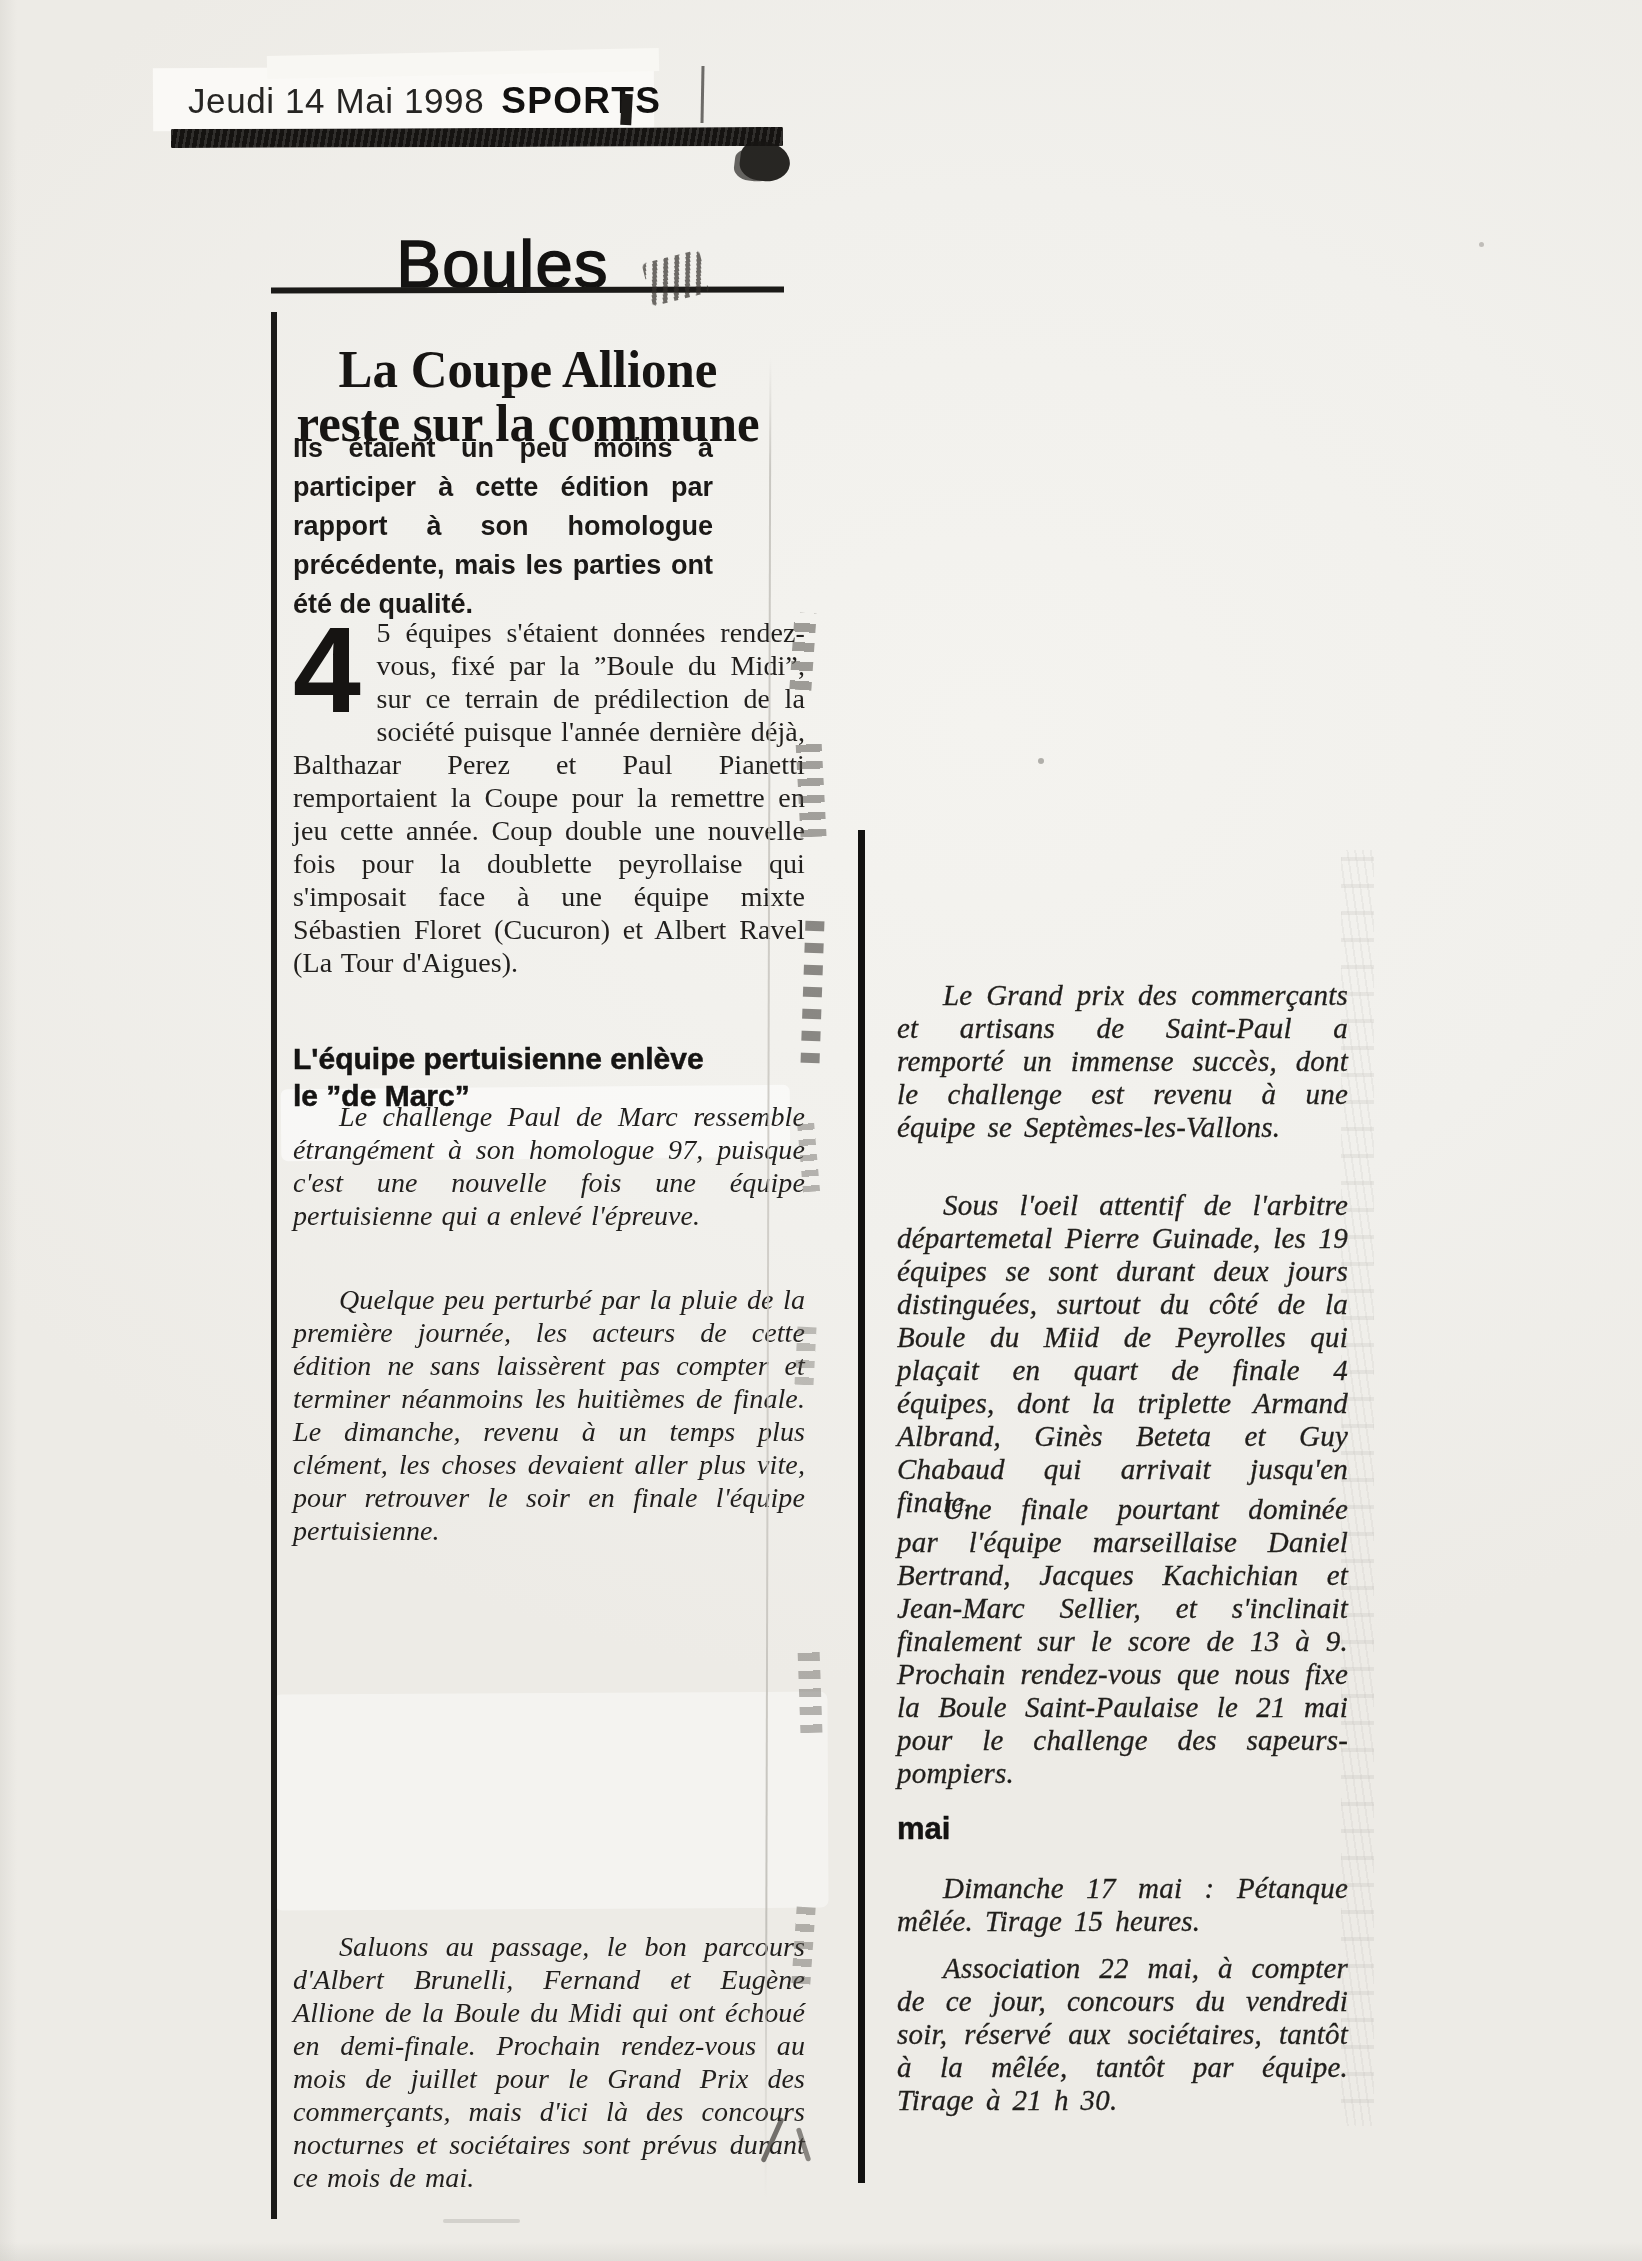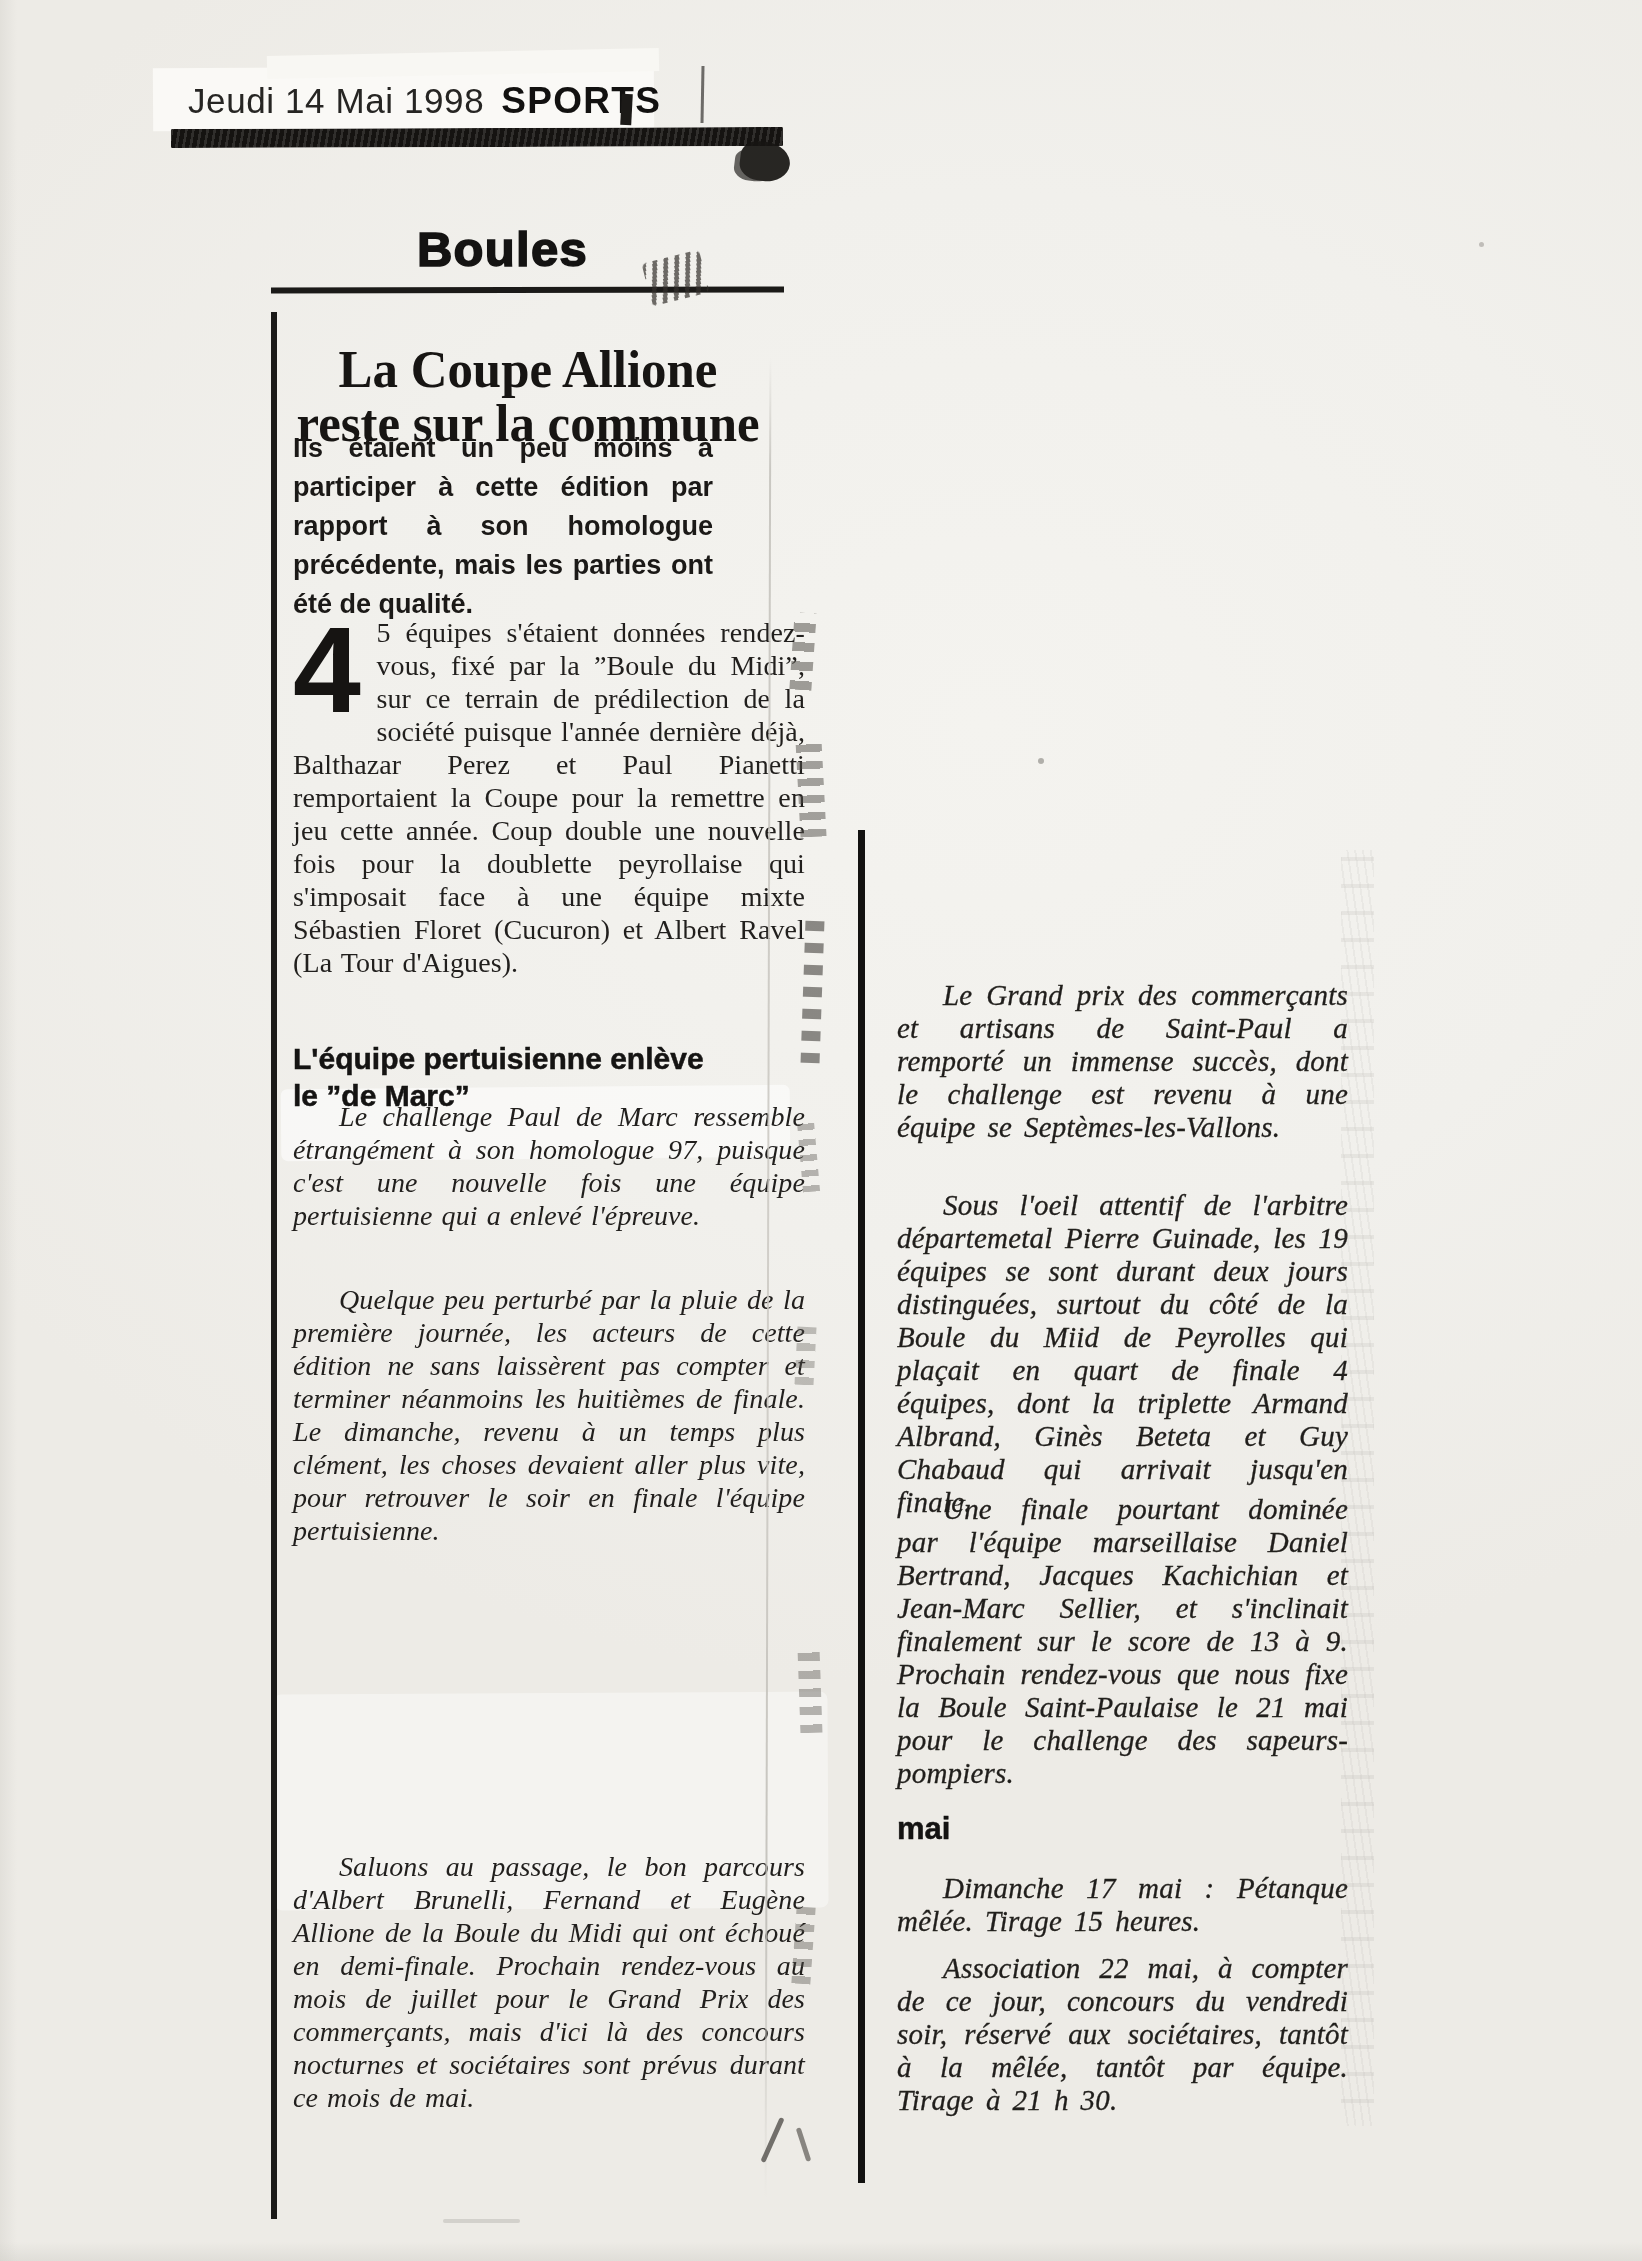--- a/index.html
+++ b/index.html
@@ -22,39 +22,39 @@
 
   
   .masthead{left:188px;top:80px;white-space:nowrap;font-family:"Liberation Sans",sans-serif;font-size:35px;color:#262523;letter-spacing:0.6px;}
   .masthead .sec{font-weight:bold;font-size:37px;margin-left:17px;letter-spacing:1.3px;color:#121110;}
   .cut-glyph{left:621px;top:94px;width:11px;height:31px;background:#1c1a18;transform:rotate(3deg);}
   .black-bar{left:171px;top:128px;width:612px;height:18.7px;background:#151311;border-radius:1.3px;transform:rotate(-.18deg);
     background-image:repeating-linear-gradient(100deg, rgba(246,245,241,.12) 0 2.6px, rgba(0,0,0,0) 2.6px 7px);}
 
   
   .col1-rule{left:271px;top:312px;width:5.8px;height:1907px;background:#1b1a18;}
-  .kicker{left:277px;top:188px;width:451px;text-align:center;font-family:"Liberation Sans",sans-serif;
-    font-weight:bold;font-size:49px;letter-spacing:1.3px;color:#141312;-webkit-text-stroke:1.6px #141312;}
+  .kicker{left:277px;top:180px;width:451px;text-align:center;font-family:"Liberation Sans",sans-serif;
+    font-weight:normal;font-size:67px;letter-spacing:1.3px;color:#141312;-webkit-text-stroke:1.6px #141312;}
   .kicker-rule{left:271px;top:287px;width:513px;height:6.4px;background:#1b1a18;transform:rotate(-.1deg);}
   .headline{left:277px;top:298px;width:502px;text-align:center;font-weight:bold;font-size:53px;line-height:54px;
     color:#171513;transform:scaleX(.96);transform-origin:50% 0;}
   .headline span{display:block;}
   .lead{left:293px;top:414px;width:420px;font-family:"Liberation Sans",sans-serif;font-weight:bold;
     font-size:27px;line-height:39px;text-align:justify;color:#1b1917;margin-top:15px;}
 
   .body{font-size:28px;line-height:33px;text-align:justify;color:#211f1d;width:512px;left:293px;
     word-spacing:1.9px;letter-spacing:0.1px;hyphens:auto;margin:0;}
   .indent{text-indent:46px;font-style:italic;}
   .p-drop{top:616px;}
   .dropcap{float:left;font-family:"Liberation Sans",sans-serif;font-weight:bold;font-size:122px;line-height:98px;
     margin:5.2px 15.5px 0 0;color:#161412;}
   .sub1{left:293px;top:1010px;width:502px;font-family:"Liberation Sans",sans-serif;font-weight:bold;
     font-size:30px;line-height:37px;color:#151413;-webkit-text-stroke:0.5px #151413;}
   .sub1 span,.sub2 span,.h2a span{display:block;}
-  .p2{top:1100px;} .p3{top:1283px;} .p4{top:1616px;} .p5{top:1850px;}
+  .p2{top:1100px;} .p3{top:1283px;} .p4{top:1616px;} .p5{top:1930px;}
 
   
   .midi-rule{left:858px;top:830px;width:7px;height:1353px;background:#131211;}
   .h2a{left:897px;top:841px;width:438px;font-family:"Liberation Sans",sans-serif;font-weight:bold;
     font-size:31px;line-height:37px;color:#141312;-webkit-text-stroke:0.5px #141312;}
   .body2{font-size:29px;line-height:33px;text-align:justify;color:#201e1c;width:451px;left:897px;
     word-spacing:4.5px;letter-spacing:0.2px;-webkit-text-stroke:0.3px #26241f;hyphens:auto;margin:0;}
   .q1{top:979px;} .q2{top:1189px;} .q3{top:1493px;}
   .sub2{left:897px;top:1779px;width:438px;font-family:"Liberation Sans",sans-serif;font-weight:bold;
     font-size:31px;line-height:37px;color:#141312;-webkit-text-stroke:0.5px #141312;}

